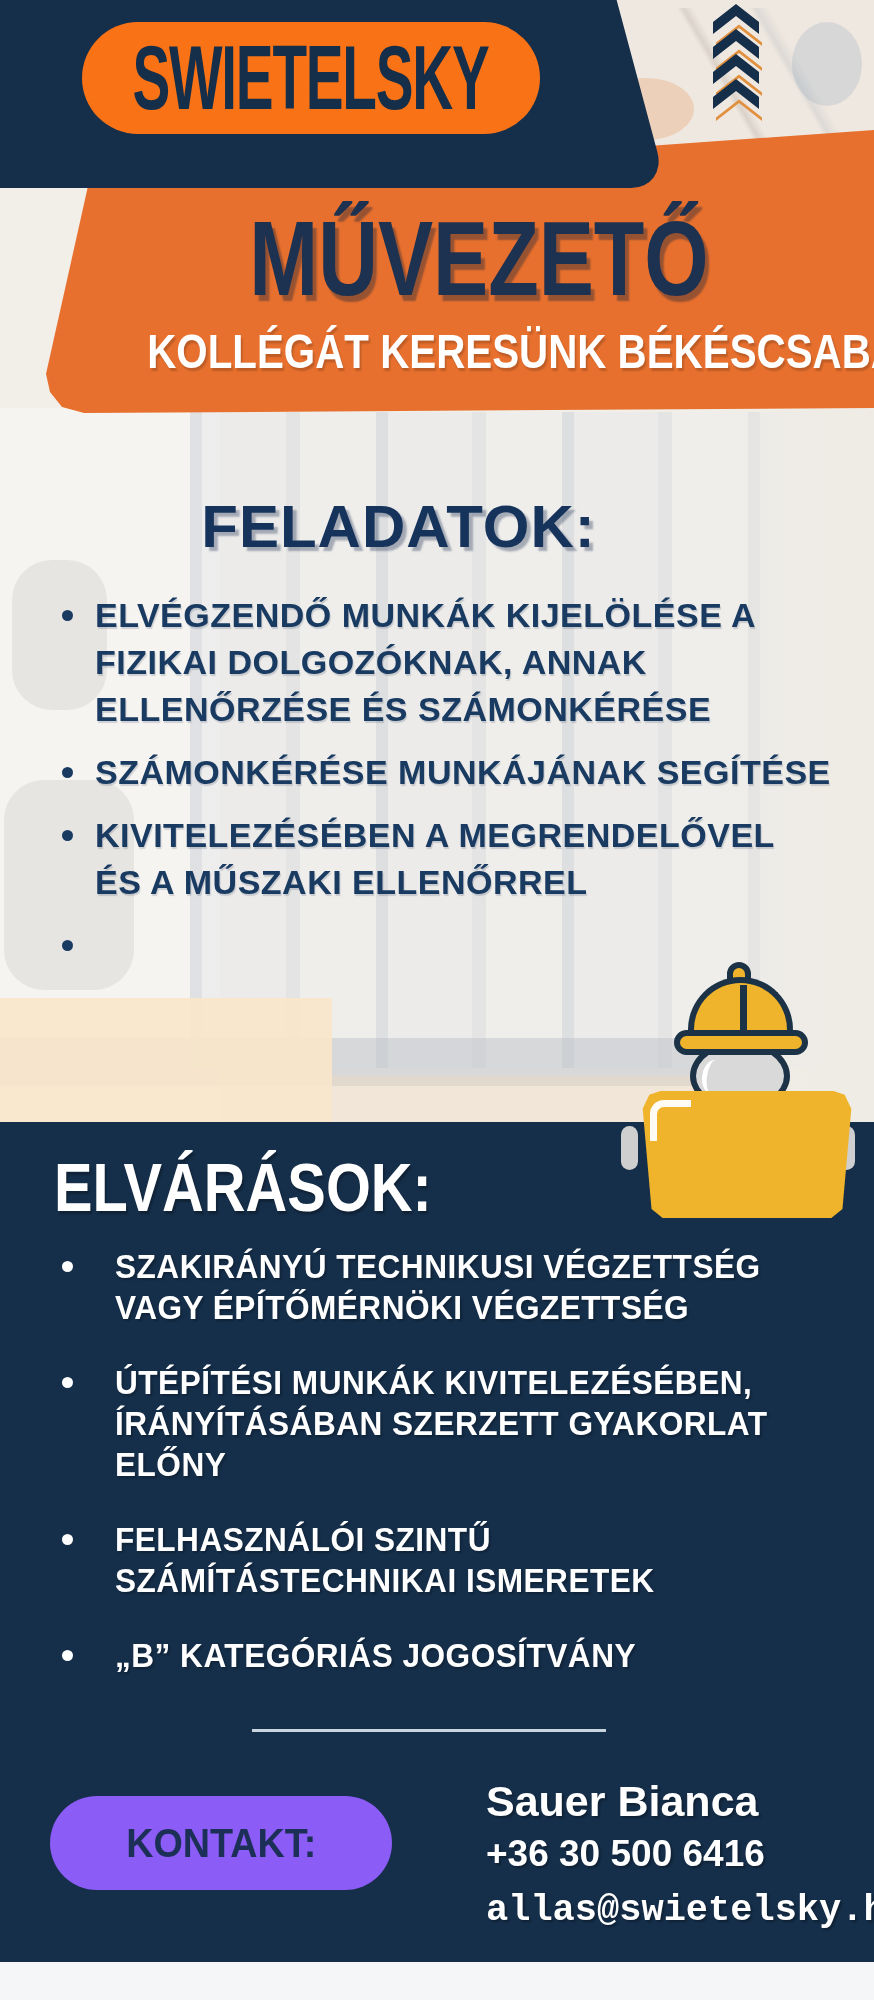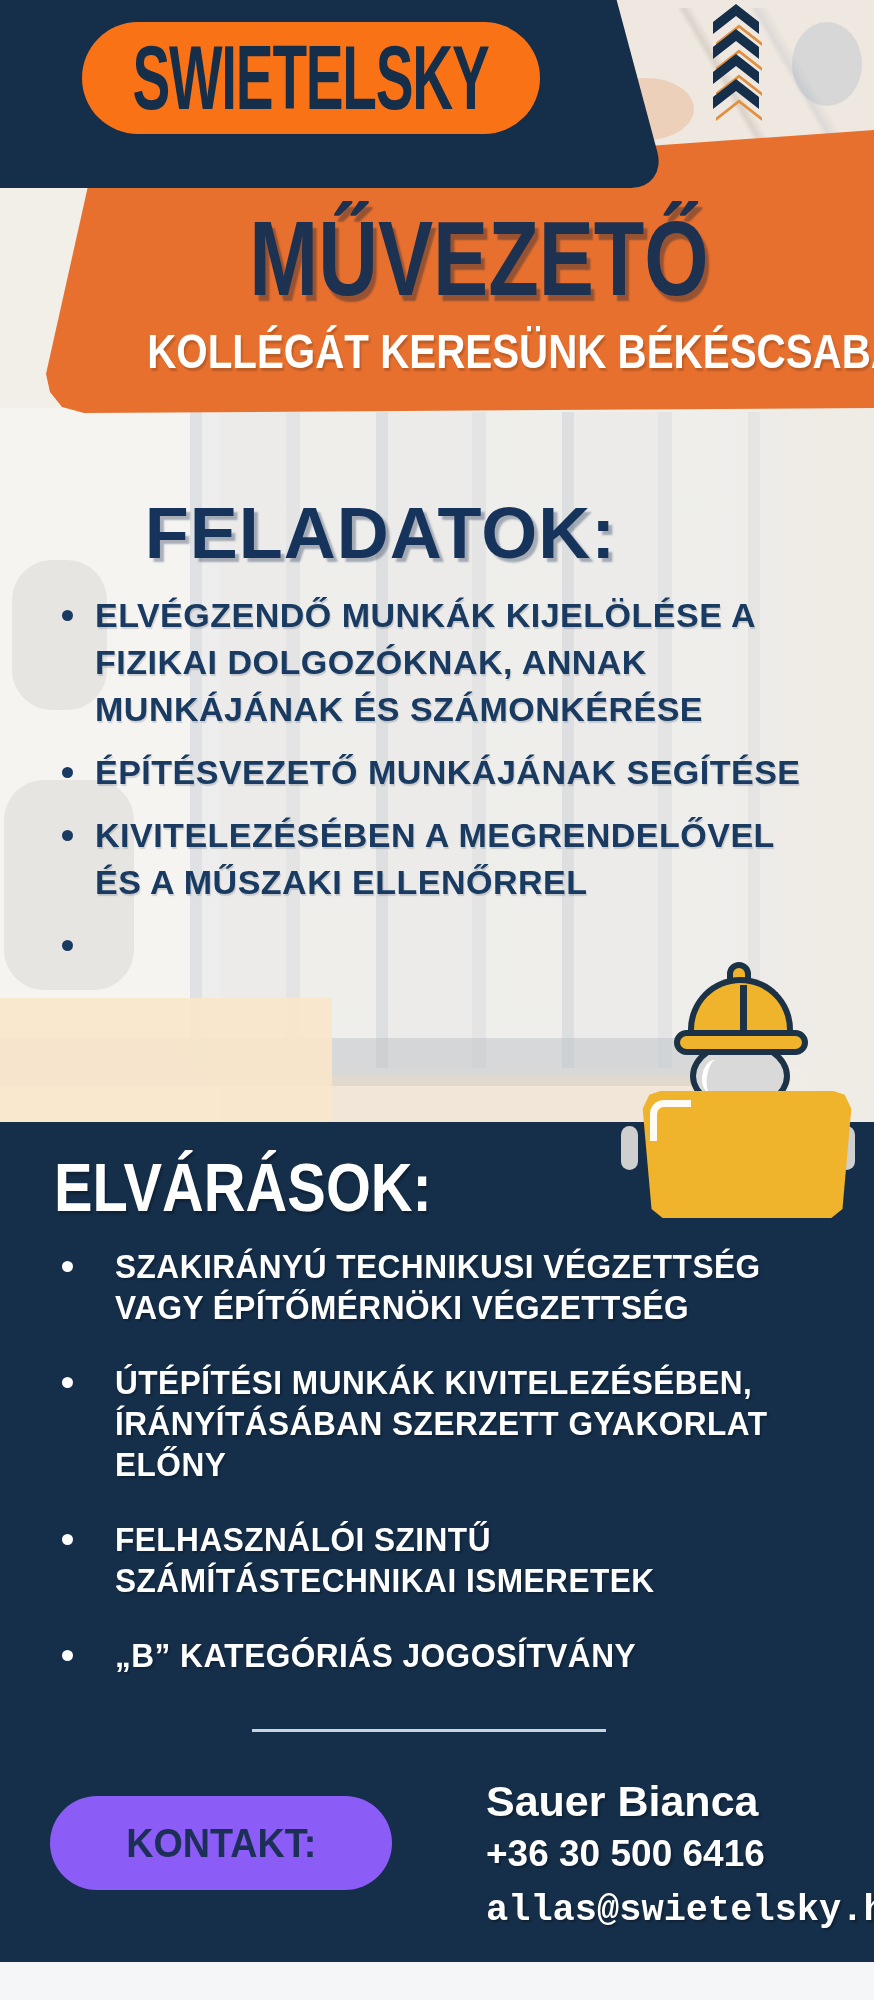--- a/index.html
+++ b/index.html
@@ -64,22 +64,23 @@
   }
   .hero-sub{
     margin-top:10px;font-size:48px;font-weight:bold;color:#ffffff;white-space:nowrap;
     transform:scaleX(.84);transform-origin:50% 50%;
     text-shadow:2px 3px 2px rgba(0,0,0,.18);
   }
 
   
   .tasks-heading{
     left:0;top:492px;width:761px;text-align:center;
-    font-size:72px;font-weight:bold;color:#16335c;letter-spacing:1px;
+    font-size:60px;font-weight:bold;color:#16335c;letter-spacing:1px;
     text-shadow:4px 4px 2px rgba(30,45,80,.35);
+    padding-left:18px;
   }
   ul.blist{list-style:none;margin:0;padding:0;}
   ul.blist li{display:flex;align-items:flex-start;}
   .dot{flex:0 0 11px;width:11px;height:11px;border-radius:50%;margin-right:22px;}
   .tasks-list{left:62px;top:592px;width:780px;}
   .tasks-list li{margin-bottom:16px;}
   .tasks-list .dot{background:#193a61;margin-top:18px;}
   .tasks-list .li-text{
     font-size:34px;line-height:47px;font-weight:bold;color:#193a61;letter-spacing:.5px;
     white-space:pre-line;text-shadow:1px 2px 1px rgba(30,45,80,.18);
@@ -178,25 +179,25 @@
     <div class="hero-title">MŰVEZETŐ</div>
     <div class="hero-sub">KOLLÉGÁT KERESÜNK BÉKÉSCSABÁRA!</div>
   </div>
 
   <div class="abs tasks-heading">FELADATOK:</div>
   <ul class="abs blist tasks-list">
     <li>
       <span class="dot"></span>
       <span class="li-text">ELVÉGZENDŐ MUNKÁK KIJELÖLÉSE A
 FIZIKAI DOLGOZÓKNAK, ANNAK
-MUNKÁJÁNAK ÉS SZÁMONKÉRÉSE</span>
-    </li>
-    <li>
-      <span class="dot"></span>
-      <span class="li-text">ÉPÍTÉSVEZETŐ MUNKÁJÁNAK SEGÍTÉSE</span>
+ELLENŐRZÉSE ÉS SZÁMONKÉRÉSE</span>
+    </li>
+    <li>
+      <span class="dot"></span>
+      <span class="li-text">SZÁMONKÉRÉSE MUNKÁJÁNAK SEGÍTÉSE</span>
     </li>
     <li>
       <span class="dot"></span>
       <span class="li-text">KIVITELEZÉSÉBEN A MEGRENDELŐVEL
 ÉS A MŰSZAKI ELLENŐRREL</span>
     </li>
     <li>
       <span class="dot"></span>
     </li>
   </ul>

